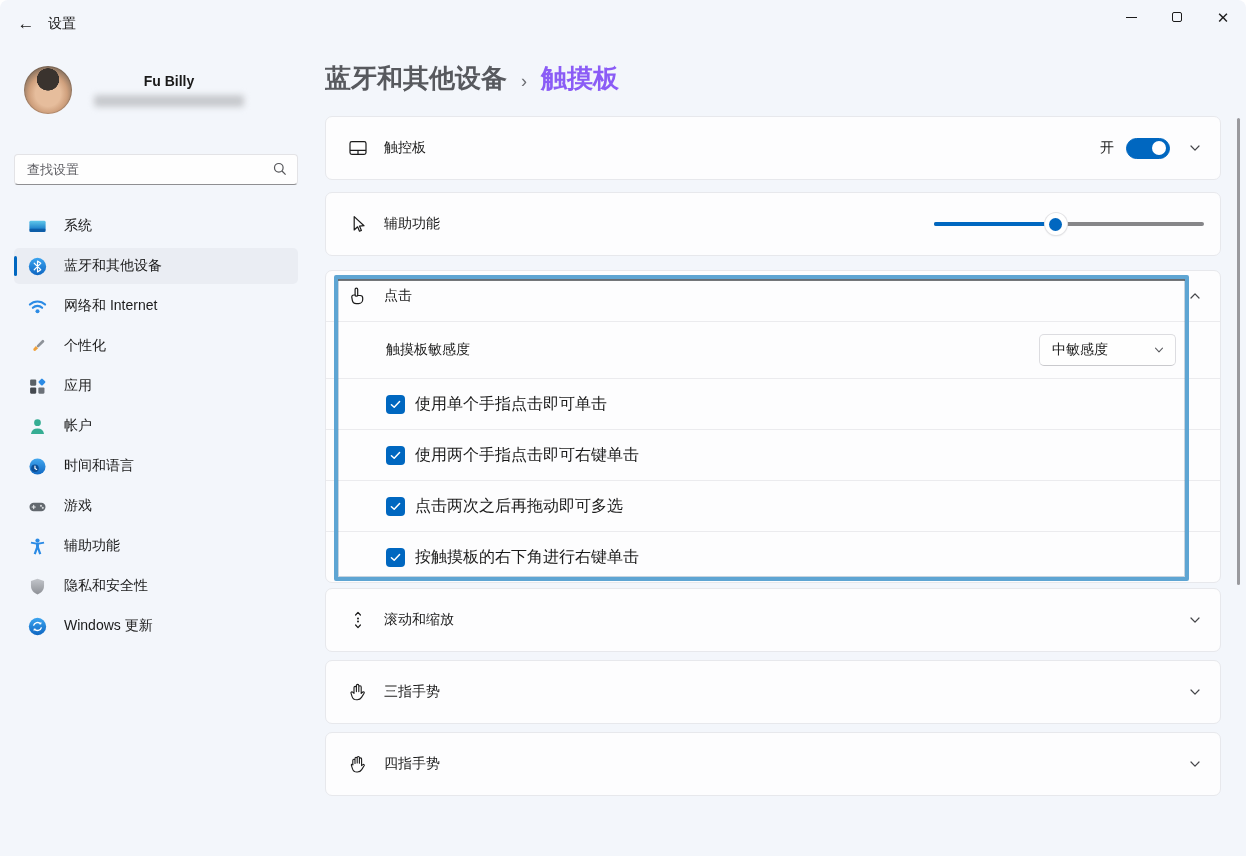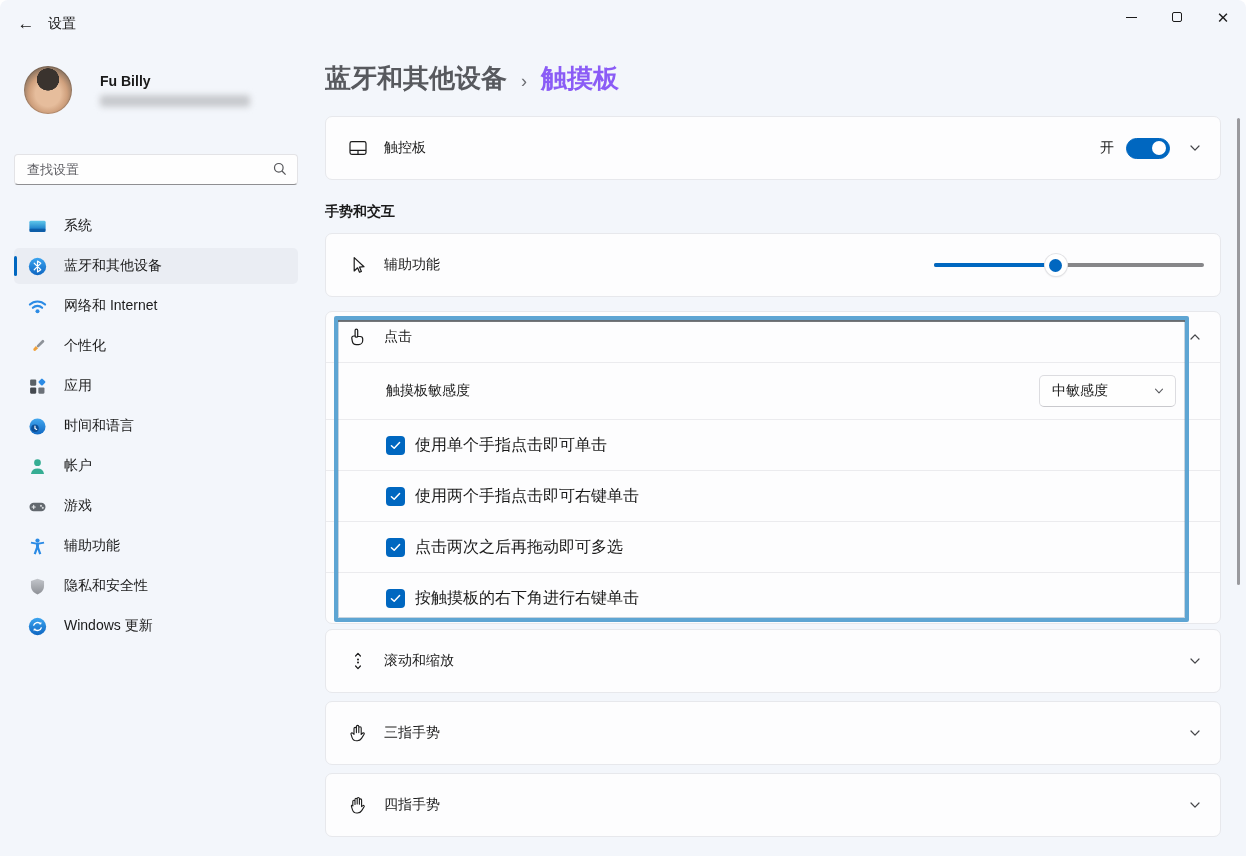--- a/index.html
+++ b/index.html
@@ -15,21 +15,21 @@
   .app-title { font-size:14px; margin-left:4px; color:#1a1a1a; }
   .win-controls { position:absolute; top:0; right:0; display:flex; }
   .win-btn { width:46px; height:34px; display:flex; align-items:center; justify-content:center;
              background:transparent; border:none; color:#1a1a1a; font-size:14px; cursor:pointer; }
   .maxi-box { width:10px; height:10px; border:1px solid #1a1a1a; border-radius:2px; display:block; }
   .mini-bar { width:11px; height:0; border-top:1px solid #1a1a1a; display:block; }
   .close-x  { font-size:15px; line-height:1; }
 
   
   .sidebar { position:absolute; top:48px; left:0; width:312px; bottom:0; padding:12px 14px 0 14px; }
-  .profile { display:flex; align-items:center; gap:28px; padding-left:10px; height:60px; cursor:pointer; }
+  .profile { display:flex; align-items:center; gap:22px; padding-left:10px; height:60px; cursor:pointer;text-align:center; }
   .avatar { width:48px; height:48px; border-radius:50%; flex:0 0 48px;
             background:
               radial-gradient(circle at 50% 28%, #3a332e 0 26%, transparent 27%),
               radial-gradient(circle at 50% 58%, #e6bd9c 0 34%, #cfa07d 52%, #8c7460 72%, #5a4e44 100%);
             box-shadow:inset 0 0 0 1px rgba(0,0,0,.12); }
   .profile-text { display:flex; flex-direction:column; gap:6px; }
   .profile-name { font-size:14px; font-weight:bold; color:#1a1a1a; }
   .profile-email { width:150px; height:12px; border-radius:3px; background:#c7c9cd; filter:blur(3px); }
 
   .search-wrap { position:relative; margin-top:34px; }
@@ -204,41 +204,41 @@
               <rect x="2" y="10" width="5.8" height="5.8" rx="1" fill="#44494f"></rect>
               <rect x="9.8" y="10" width="5.8" height="5.8" rx="1" fill="#6b7178"></rect>
               <rect x="10.6" y="2.2" width="5.2" height="5.2" rx="1" transform="rotate(45 13.2 4.8)" fill="#2b8be5"></rect>
             </svg>
           </span>
         <span class="nav-label">应用</span>
       </li>
       <li class="nav-item">
         <span class="nav-ic">
             <svg viewBox="0 0 18 18">
+              <circle cx="9" cy="5.4" r="3.2" fill="#35ad93"></circle>
+              <path d="M2.8 16 a6.3 6.3 0 0 1 12.4 0 z" fill="#35ad93"></path>
+            </svg>
+          </span>
+        <span class="nav-label">帐户</span>
+      </li>
+      <li class="nav-item">
+        <span class="nav-ic">
+            <svg viewBox="0 0 18 18">
               <defs>
                 <linearGradient id="gclk" x1="0" y1="0" x2="0" y2="1">
                   <stop offset="0" stop-color="#43a8ef"></stop>
                   <stop offset="1" stop-color="#0f67c2"></stop>
                 </linearGradient>
               </defs>
               <circle cx="9" cy="9" r="7.6" fill="url(#gclk)"></circle>
               <circle cx="6.6" cy="10.6" r="3.6" fill="#0c4f97"></circle>
               <path d="M6.6 8.6 V10.8 L8.2 11.8" stroke="#fff" stroke-width="1.1" fill="none" stroke-linecap="round"></path>
             </svg>
           </span>
         <span class="nav-label">时间和语言</span>
-      </li>
-      <li class="nav-item">
-        <span class="nav-ic">
-            <svg viewBox="0 0 18 18">
-              <circle cx="9" cy="5.4" r="3.2" fill="#35ad93"></circle>
-              <path d="M2.8 16 a6.3 6.3 0 0 1 12.4 0 z" fill="#35ad93"></path>
-            </svg>
-          </span>
-        <span class="nav-label">帐户</span>
       </li>
       <li class="nav-item">
         <span class="nav-ic">
             <svg viewBox="0 0 18 18">
               <rect x="1.4" y="5.4" width="15.2" height="8" rx="4" fill="#62686e"></rect>
               <path d="M5.4 8 v3 M3.9 9.5 h3" stroke="#e8eaec" stroke-width="1.1" stroke-linecap="round"></path>
               <circle cx="12.3" cy="8.4" r="1" fill="#d4d8db"></circle>
               <circle cx="14" cy="10.3" r="1" fill="#d4d8db"></circle>
             </svg>
           </span>
@@ -309,21 +309,20 @@
             <span class="toggle-knob"></span>
           </span>
         <span class="chev">
           <svg viewBox="0 0 14 14">
               <path d="M3 5 L7 9.2 L11 5" fill="none" stroke="#45464a" stroke-width="1.2" stroke-linecap="round" stroke-linejoin="round"></path>
             </svg>
         </span>
       </div>
     </div>
 
-    <div class="section-title">手势和交互</div>
 
     <div class="card cursor-card">
       <div class="card-row">
         <span class="card-ic">
           <svg viewBox="0 0 20 20">
               <path d="M6.2 2.6 V16 L9.6 12.8 L11.5 17.2 L13.4 16.4 L11.5 12.1 L16 11.7 Z" fill="none" stroke="#1b1b1b" stroke-width="1.2" stroke-linejoin="round"></path>
             </svg>
         </span>
         <span class="card-label">辅助功能</span>
         <span class="spacer"></span>

